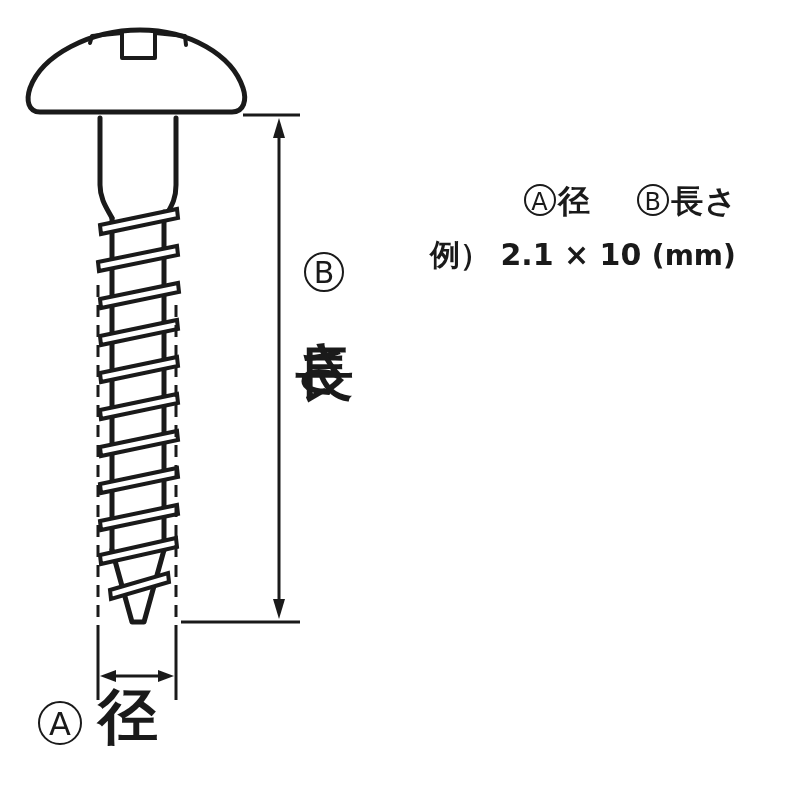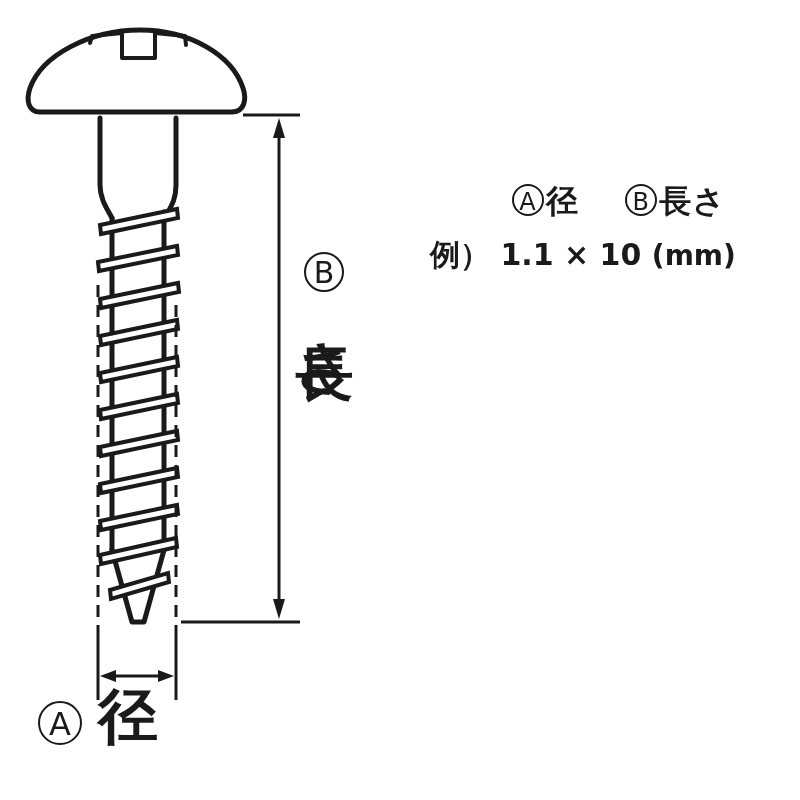--- a/index.html
+++ b/index.html
@@ -1,20 +1,20 @@
 <!DOCTYPE html>
 <html><head>
 <meta charset="utf-8">
 <style>
   html, body { margin:0; padding:0; background:#ffffff; }
   body { width:800px; height:800px; position:relative; overflow:hidden;
          font-family:"DejaVu Sans", sans-serif; color:#1a1a1a; }
   svg { position:absolute; left:0; top:0; }
   .legend { position:absolute; left:430px; top:180px; width:340px; }
-  .legend-line1 { position:absolute; left:82px; top:0; font-size:32px; font-weight:bold; white-space:nowrap; letter-spacing:1px; }
+  .legend-line1 { position:absolute; left:94px; top:0; font-size:32px; font-weight:bold; white-space:nowrap; letter-spacing:1px; }
   .legend-line2 { position:absolute; left:0; top:55px; font-size:30px; font-weight:bold; white-space:nowrap; }
   .legend-line2 .unit { font-size:28px; }
   .circ { display:inline-block; width:32px; height:32px; border:2px solid #1a1a1a; border-radius:50%;
           text-align:center; line-height:32px; font-size:24px; font-weight:normal; vertical-align:middle;
           box-sizing:border-box; margin-right:2px; position:relative; top:-3px; }
   .len-label { position:absolute; left:300px; top:255px; width:50px; text-align:center; }
   .len-label .circ { width:40px; height:40px; line-height:38px; font-size:30px; }
   .len-label .vtext { display:block; font-size:58px; font-weight:bold; line-height:66px; margin-top:6px; writing-mode:vertical-rl; margin-left:-8px; }
   .dia-label { position:absolute; left:38px; top:677px; white-space:nowrap; }
   .dia-label .circ { width:44px; height:44px; line-height:42px; font-size:32px; top:-10px; }
@@ -77,21 +77,21 @@
 </svg>
 
 <div class="legend">
   <div class="legend-line1">
     <span class="circ">A</span><span>径</span>
     <span style="display:inline-block;width:22px"></span>
     <span class="circ">B</span><span>長さ</span>
   </div>
   <div class="legend-line2">
     <span>例）</span>
-    <span>1.1 × 10</span>
+    <span>2.1 × 10</span>
     <span class="unit">(mm)</span>
   </div>
 </div>
 
 <div class="len-label">
   <span class="circ">B</span>
   <span class="vtext">長さ</span>
 </div>
 
 <div class="dia-label">

